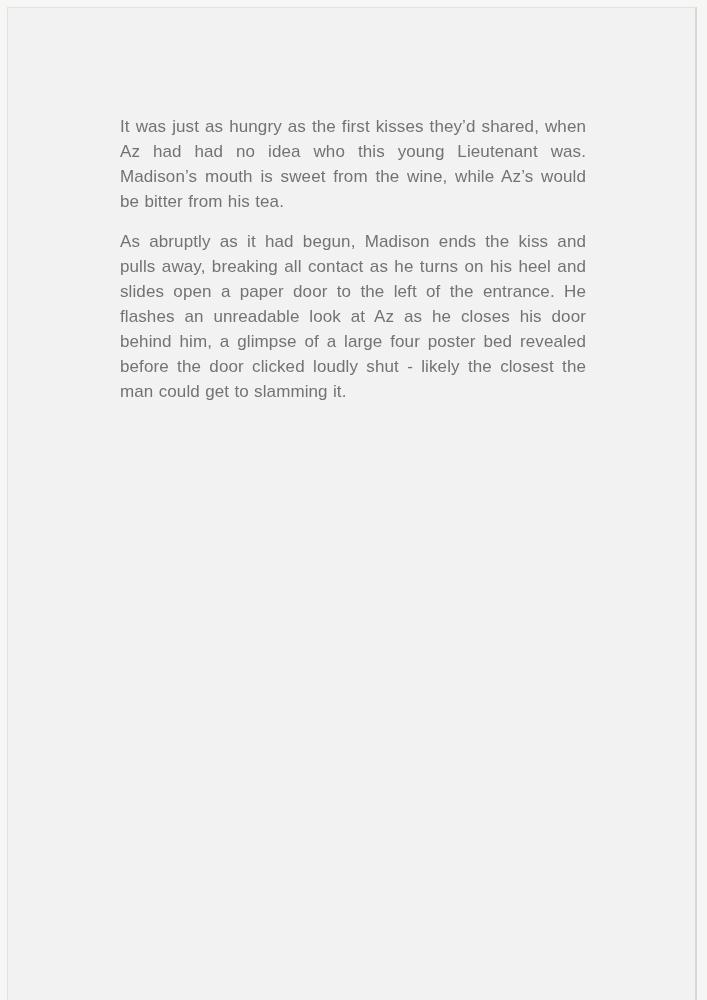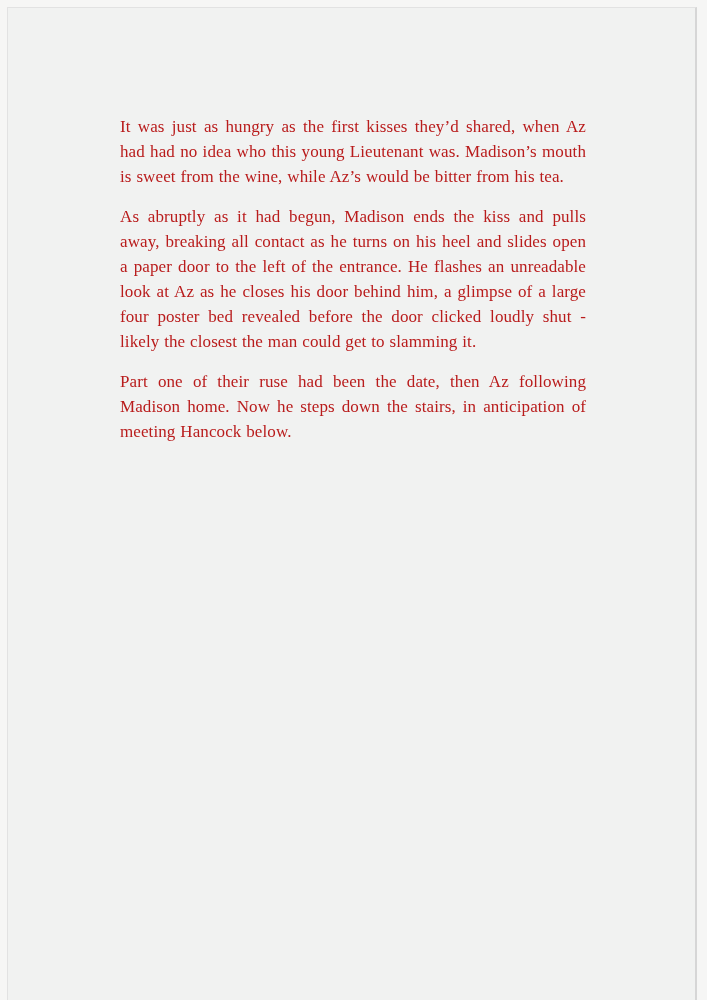--- a/index.html
+++ b/index.html
@@ -27,29 +27,27 @@
     box-sizing: border-box;
   }
   .text-column {
     box-sizing: border-box;
     padding: 106px 109px 0 112px;
   }
   .text-column p {
     margin: 0 0 15px 0;
     font-size: 17px;
     line-height: 25px;
-    color: #b91c1c;
+    color: #737373;
     text-align: justify;
     letter-spacing: 0.1px;
     word-spacing: 0.5px;
-    font-family: Liberation Serif, serif;
   }
 </style>
 </head>
 <body>
 
 <div class="page">
   <div class="text-column">
     <p>It was just as hungry as the first kisses they’d shared, when Az had had no idea who this young Lieutenant was. Madison’s mouth is sweet from the wine, while Az’s would be bitter from his tea.</p>
     <p>As abruptly as it had begun, Madison ends the kiss and pulls away, breaking all contact as he turns on his heel and slides open a paper door to the left of the entrance. He flashes an unreadable look at Az as he closes his door behind him, a glimpse of a large four poster bed revealed before the door clicked loudly shut - likely the closest the man could get to slamming it.</p>
-    <p>Part one of their ruse had been the date, then Az following Madison home. Now he steps down the stairs, in anticipation of meeting Hancock below.</p>
   </div>
 </div>
 
 </body></html>

